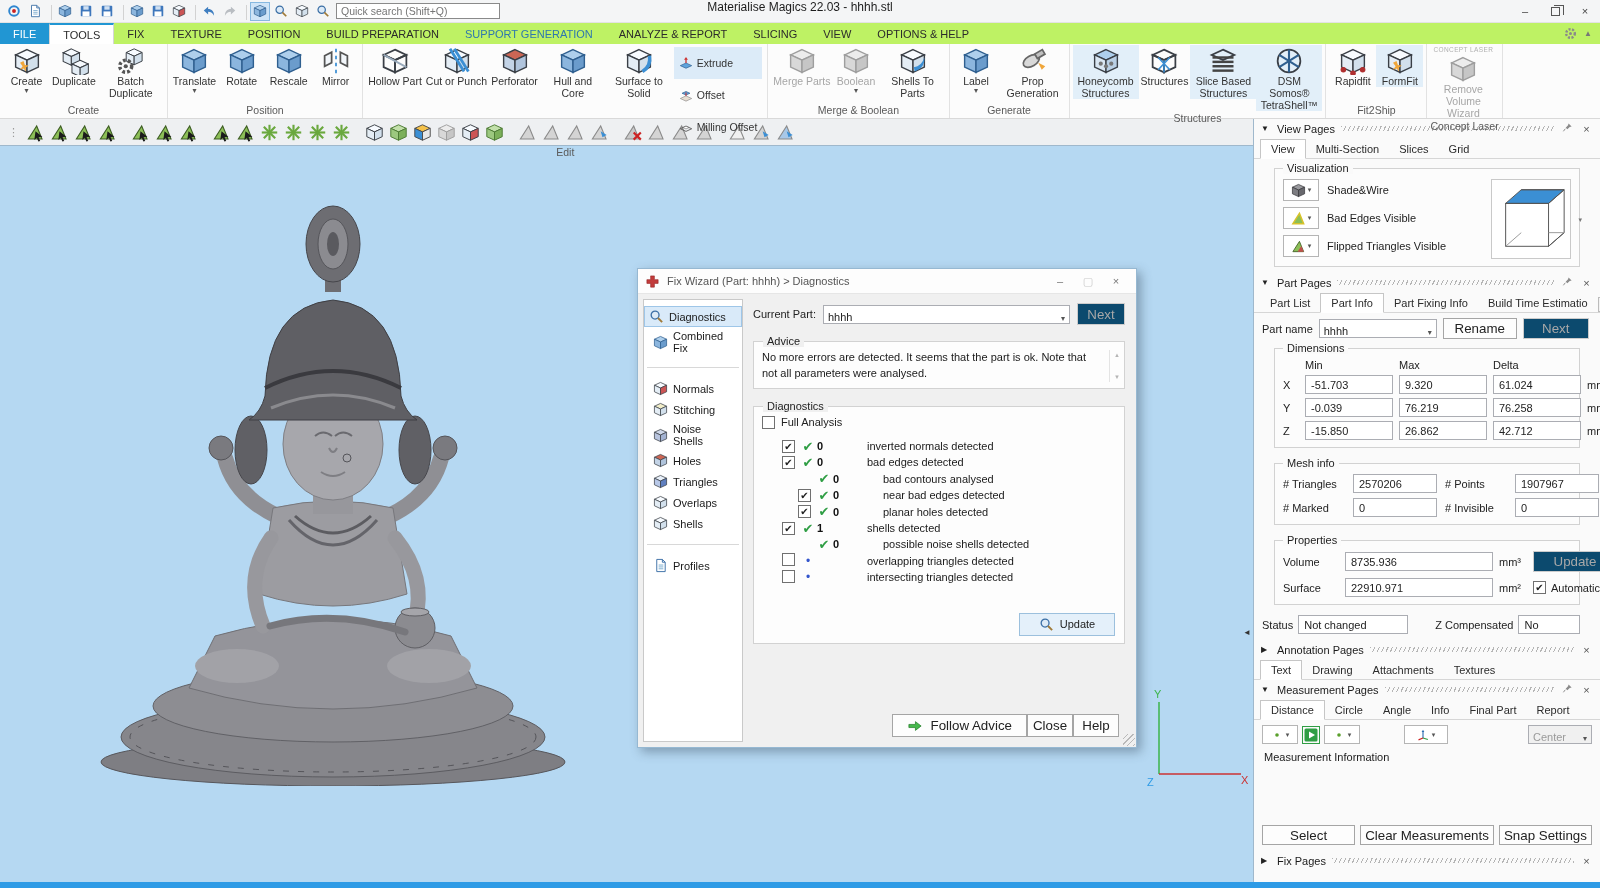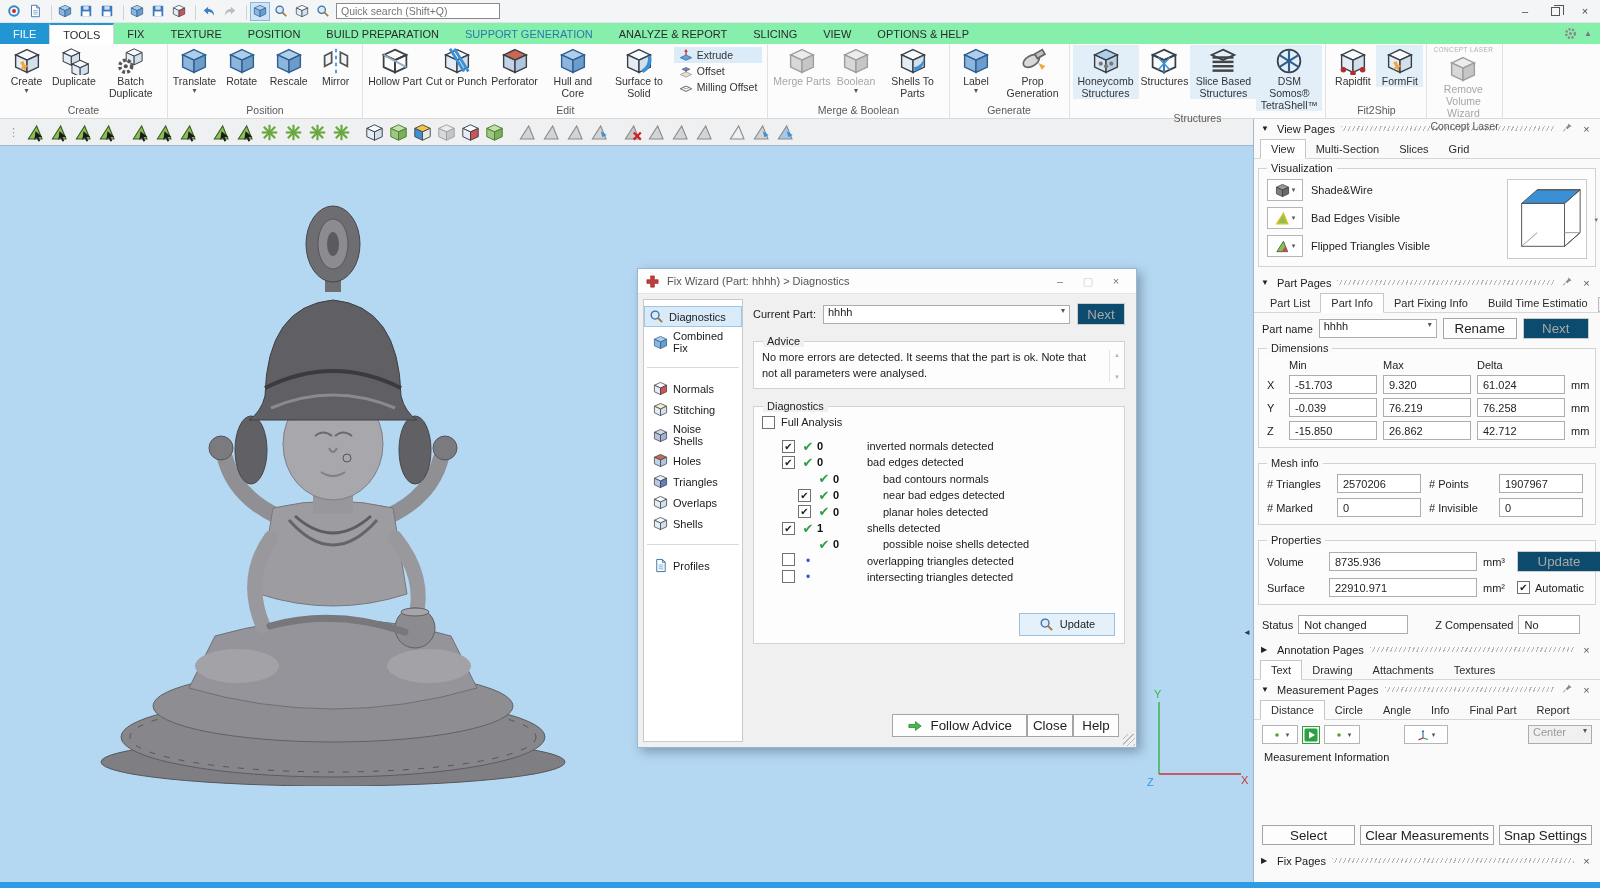--- a/index.html
+++ b/index.html
@@ -17,40 +17,40 @@
   .qat .ic.sep{margin-left:9px;position:relative}
   .qat .ic.sep::before{content:"";position:absolute;left:-5px;top:2px;height:15px;border-left:1px solid #d2d2d2}
   .search{position:absolute;left:336px;top:3px;width:164px;height:16px;border:1px solid #8a8a8a;background:#fff;font-size:10.5px;color:#777;padding:0 4px;font-family:inherit}
   .title-text{position:absolute;left:0;width:100%;text-align:center;font-size:12px;color:#1c1c1c;pointer-events:none}
   .win-controls{position:absolute;right:0;top:0;display:flex;height:22px}
   .wbtn{width:30px;display:flex;align-items:center;justify-content:center;color:#444;font-size:11px}
   .wbtn .rest{width:9px;height:9px;border:1px solid #555;position:relative;background:#f4f5f6}
   .wbtn .rest::before{content:"";position:absolute;left:2px;top:-3px;width:9px;height:9px;border:1px solid #555;border-bottom:none;border-left:none}
 
   
-  .menubar{position:absolute;left:0;top:23px;width:1600px;height:21px;background:#86efac;display:flex;align-items:stretch;z-index:29}
+  .menubar{position:absolute;left:0;top:23px;width:1600px;height:21px;background:#bef264;display:flex;align-items:stretch;z-index:29}
   .mtab{padding:0 13px;display:flex;align-items:center;color:#2b2b2b;white-space:nowrap}
   .mtab.file{background:#2196d3;color:#fff}
   .mtab.active{background:#fff;border:1px solid #d5d5d5;border-bottom:none;border-top:2px solid #2196d3}
   .mtab.accent{color:#2e77ae}
   .mextra{margin-left:auto;display:flex;align-items:center;gap:6px;padding-right:8px;color:#777}
   .mextra .svg{width:15px;height:15px}
 
   
   .ribbon{position:absolute;left:0;top:44px;width:1600px;height:75px;background:#fcfcfc;border-bottom:1px solid #d9d9d9;display:flex;z-index:28}
   .rgroup{display:flex;flex-direction:column;border-right:1px solid #e2e2e2;padding:1px 3px 0}
   .rbtns{flex:1;display:flex;align-items:flex-start}
   .rbtn{min-width:47px;max-width:66px;display:flex;flex-direction:column;align-items:center;text-align:center;font-size:10.5px;color:#333;padding:2px 2px 0;line-height:1.15}
   .rbtn .svg{width:30px;height:28px}
   .rbtn.hl{background:#e2eff9}
   .rbtn.dis{color:#a6a6a6}
   .rbtn .tag{font-size:6.5px;color:#b0b0b0;letter-spacing:.4px;line-height:1;margin-bottom:1px}
   .rlabel{text-align:center;color:#5a5a5a;font-size:10.5px;height:15px;line-height:15px}
   .rsmall{display:flex;flex-direction:column;justify-content:flex-start;padding:2px 2px}
-  .rsmall .srow{display:flex;align-items:center;gap:4px;padding:1px 5px;font-size:10.5px;color:#333;height:16px}
+  .rsmall .srow{display:flex;align-items:center;gap:4px;padding:1px 5px;font-size:10.5px;color:#333;height:32px}
   .rsmall .srow .svg{width:14px;height:14px}
   .rsmall .srow.hl{background:#dcebf8}
   .caret{font-size:8px;color:#555;line-height:1}
 
   
   .toolbar2{position:absolute;left:0;top:119px;width:1253px;height:27px;background:#eef0f2;border-bottom:1px solid #9fb8cc;display:flex;align-items:center;padding-left:8px;gap:1px;z-index:27}
   .toolbar2::before{content:"⋮";color:#9a9a9a;margin-right:4px}
   .t2{width:23px;height:23px;display:flex;align-items:center;justify-content:center}
   .t2 .svg{width:19px;height:19px}
   .t2.sep{margin-left:9px}
@@ -68,29 +68,29 @@
   .phead .ptitle{white-space:nowrap;color:#1a1a1a}
   .squig{flex:1;height:5px;background:repeating-linear-gradient(115deg,#b5b5b5 0 1px,transparent 1px 4px)}
   .phbtn{width:13px;text-align:center;color:#555}
   .phbtn .svg{width:11px;height:11px}
   .tabs{display:flex;align-items:flex-end;height:21px;padding:0 6px;border-bottom:1px solid #d6d6d6;flex:none}
   .tab{padding:3px 10px 3px;color:#2b2b2b;white-space:nowrap}
   .tab.active{background:#fff;border:1px solid #c6c6c6;border-bottom:1px solid #fff;margin-bottom:-1px}
   .tabarrows{margin-left:auto;display:flex;gap:1px;align-items:center}
   .tabarrows span{border:1px solid #bbb;background:#f2f2f2;width:13px;height:15px;font-size:7px;display:flex;align-items:center;justify-content:center;color:#333}
 
-  .gbox{border:1px solid #d2d2d2;margin:9px 4px 6px;position:relative;padding:10px 8px 7px;background:#fcfcfc;flex:none}
+  .gbox{border:1px solid #d2d2d2;margin:9px 20px 6px;position:relative;padding:10px 8px 7px;background:#fcfcfc;flex:none}
   .gbox>.glabel{position:absolute;top:-7px;left:8px;background:#fafafa;padding:0 4px;color:#222}
 
   .fld{border:1px solid #abadb3;background:#fff;height:19px;display:flex;align-items:center;padding:0 5px;white-space:nowrap;overflow:hidden}
   .btn{border:1px solid #a5a5a5;background:#fdfdfd;height:21px;display:inline-flex;align-items:center;justify-content:center;padding:0 10px;color:#222;white-space:nowrap}
   .btn.dis{color:#a8a8a8;border-color:#cccccc;background:#0c4a6e}
   .cb{width:13px;height:13px;border:1px solid #707070;background:#fff;display:inline-flex;align-items:center;justify-content:center;font-size:10px;color:#222;flex:none}
   .cb.on::before{content:"✔"}
-  .dd{display:inline-flex;align-items:flex-start;gap:4px;border:1px solid #abadb3;background:#fff;height:19px;padding:0 4px}
+  .dd{display:inline-flex;align-items:flex-end;gap:4px;border:1px solid #abadb3;background:#fff;height:19px;padding:0 4px}
   .dd::after{content:"▾";font-size:8px;color:#555;margin-left:auto}
 
   
   .vizwrap{display:flex}
   .vizrows{flex:1;display:flex;flex-direction:column;gap:6px}
   .vrow{display:flex;align-items:center;gap:8px}
   .vbtn{width:36px;height:22px;border:1px solid #b5b5b5;background:#fff;display:flex;align-items:center;justify-content:center;gap:2px}
   .vbtn .svg{width:15px;height:15px}
   .vbtn::after{content:"▾";font-size:7px;color:#555}
   .preview{width:80px;height:80px;border:1px solid #c9c9c9;background:#fff;margin-left:4px;position:relative}
@@ -301,20 +301,21 @@
       <div class="ic sep">
         <span class="svg">
           <svg viewBox="0 0 16 16" xmlns="http://www.w3.org/2000/svg">
             <circle cx="8" cy="8" r="4.6" fill="none" stroke="#3e77bc" stroke-width="2.6" stroke-dasharray="2.2 1.6"></circle>
             <circle cx="8" cy="8" r="1.6" fill="#3e77bc"></circle>
           </svg>
         </span>
       </div>
     </div>
   <input class="search" placeholder="Quick search (Shift+Q)" style="">
+  <div class="title-text">Materialise Magics 22.03 - hhhh.stl</div>
   <div class="win-controls">
     <div class="wbtn">–</div>
     <div class="wbtn">
         <span class="rest"></span>
       </div>
     <div class="wbtn">×</div>
   </div>
 </div>
 
 <div class="menubar" id="menubar">
@@ -1403,21 +1404,21 @@
             <div class="drow">
               <span class="s-cb"><span class="cb on"></span></span>
               <span class="s-chk"><span class="gchk">✔</span></span>
               <span class="s-cnt">0</span>
               <span class="s-lbl">bad edges detected</span>
             </div>
             <div class="drow l1">
               <span class="s-cb"></span>
               <span class="s-chk"><span class="gchk">✔</span></span>
               <span class="s-cnt">0</span>
-              <span class="s-lbl">bad contours normals</span>
+              <span class="s-lbl">bad contours analysed</span>
             </div>
             <div class="drow l1">
               <span class="s-cb"><span class="cb on"></span></span>
               <span class="s-chk"><span class="gchk">✔</span></span>
               <span class="s-cnt">0</span>
               <span class="s-lbl">near bad edges detected</span>
             </div>
             <div class="drow l1">
               <span class="s-cb"><span class="cb on"></span></span>
               <span class="s-chk"><span class="gchk">✔</span></span>

